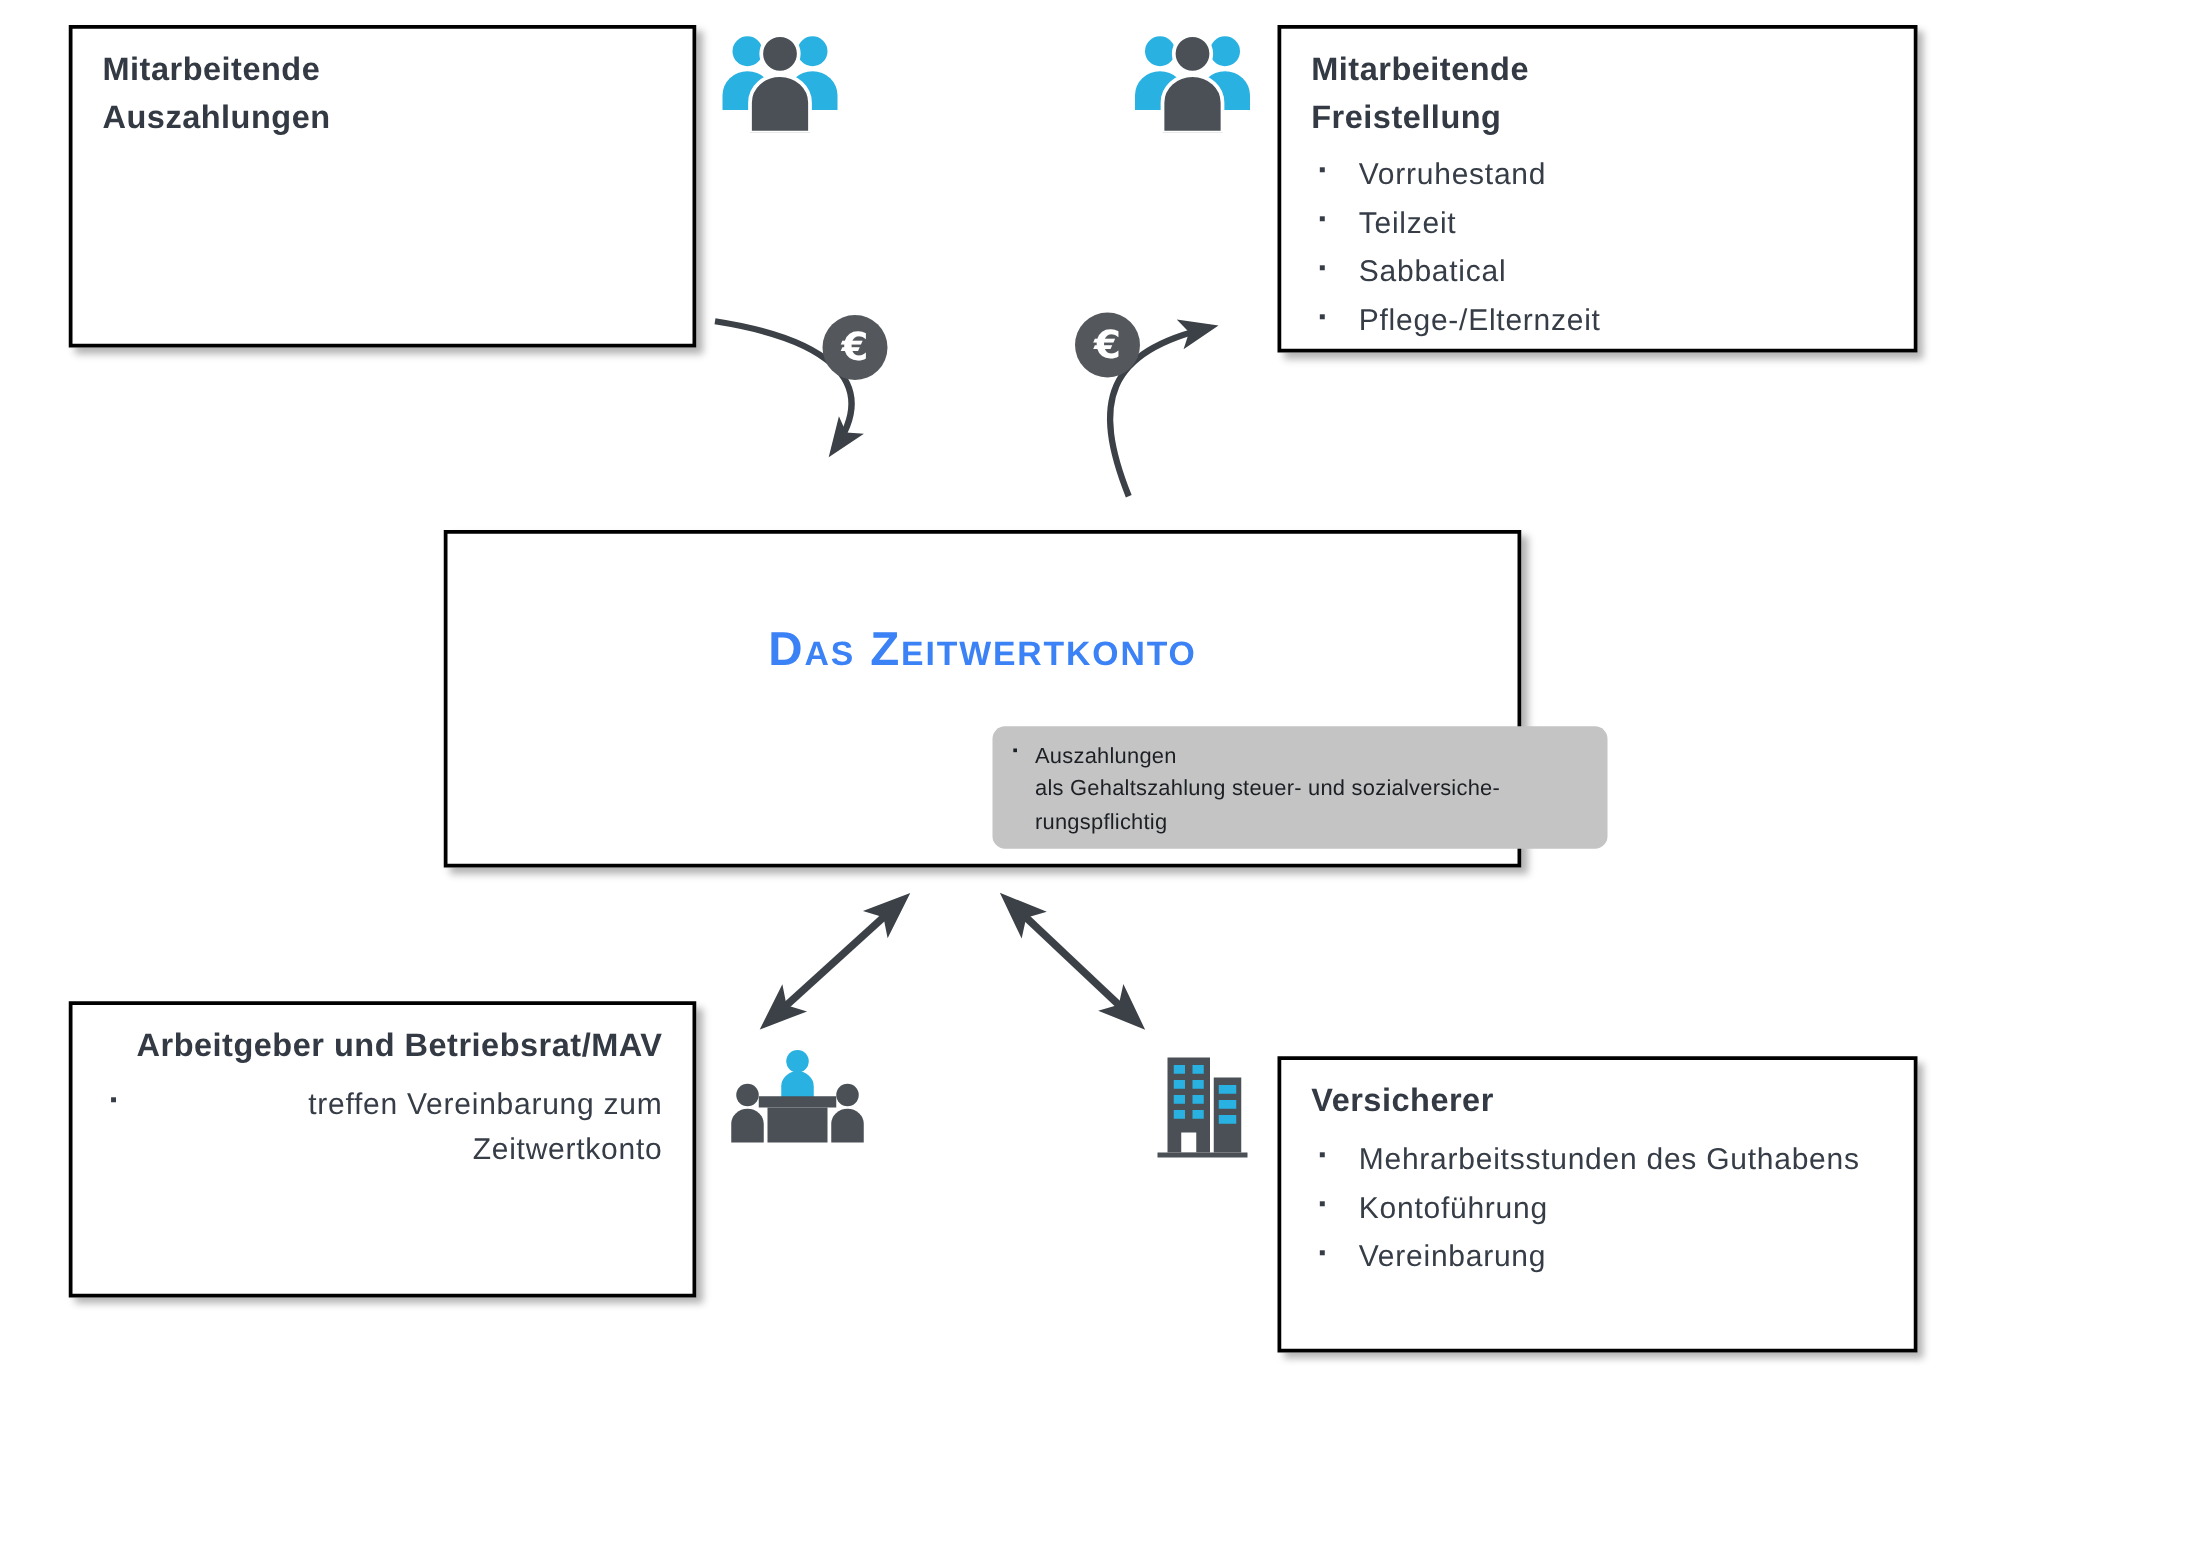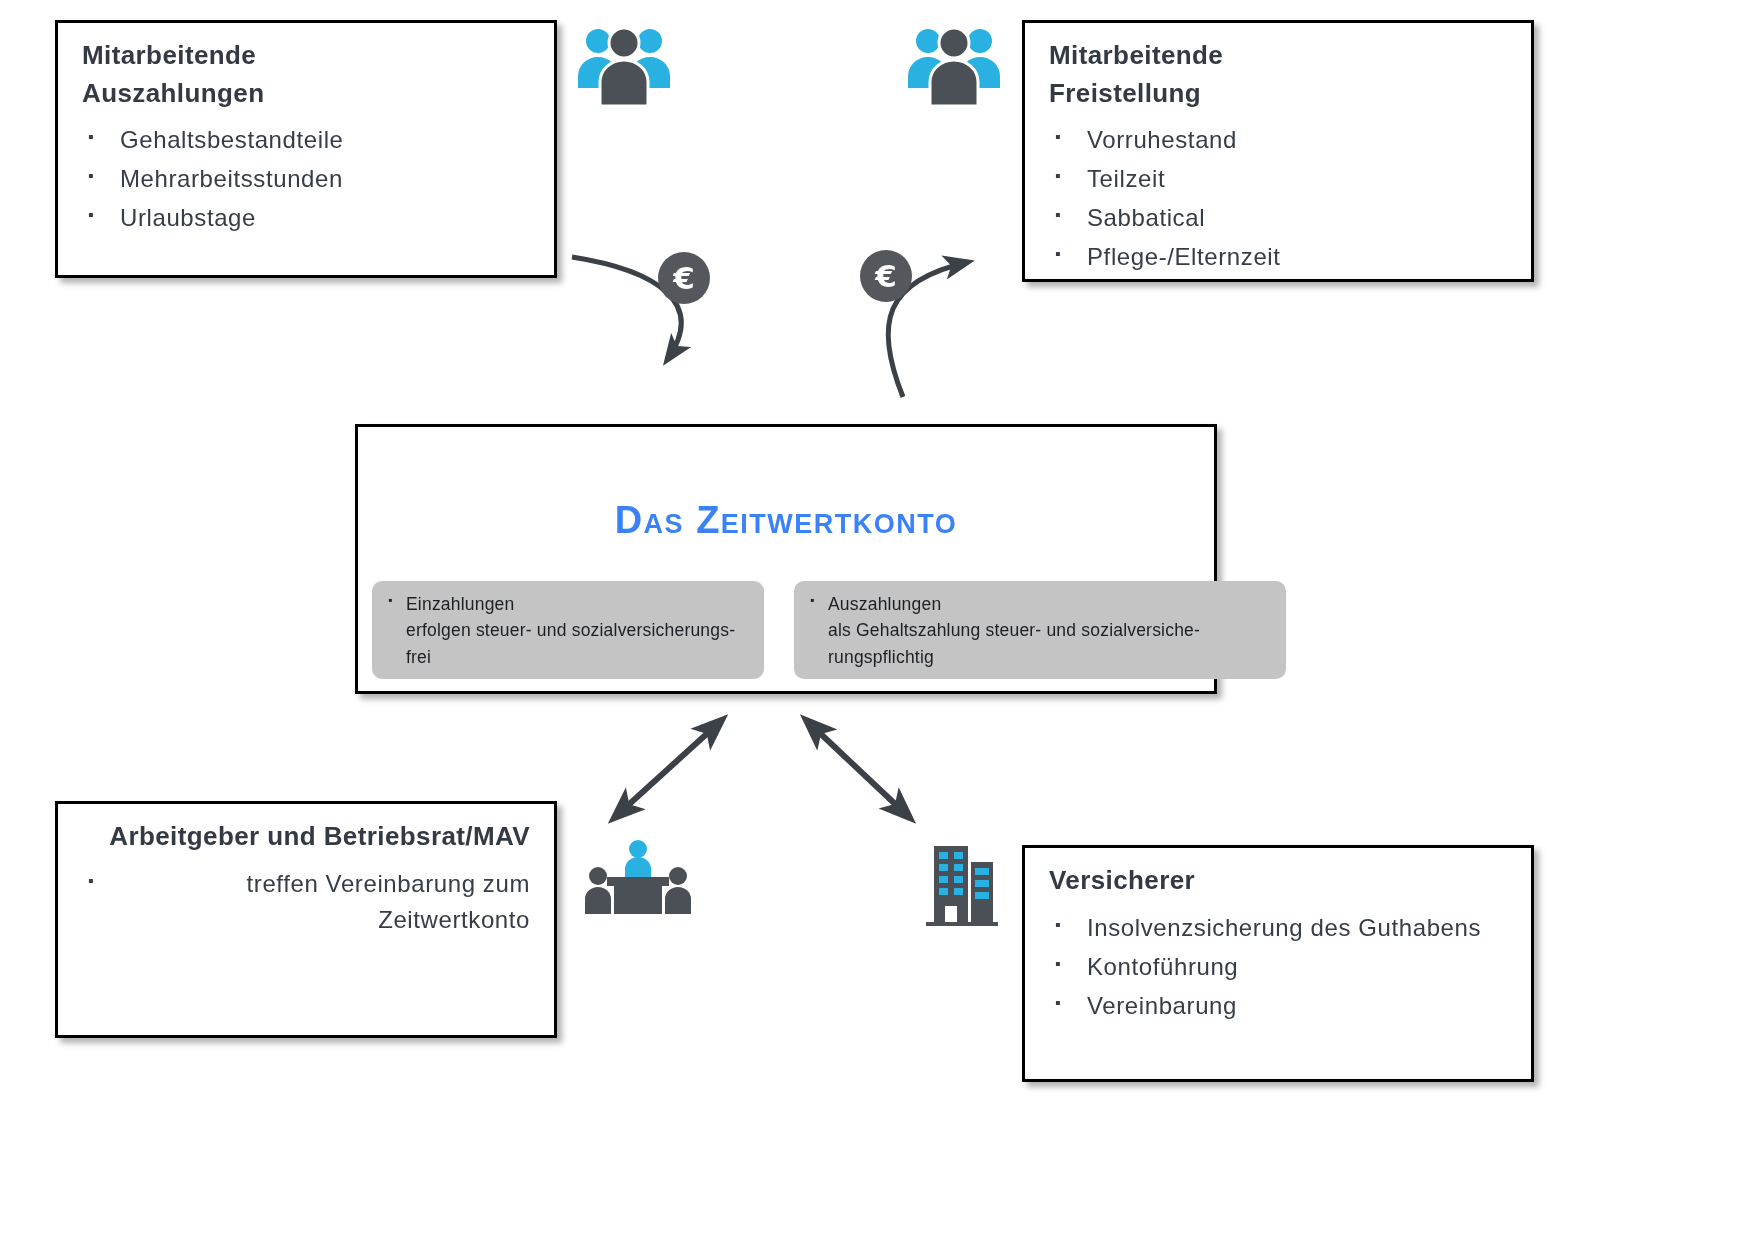--- a/index.html
+++ b/index.html
@@ -137,67 +137,57 @@
 </head>
 <body>
 
 <div class="canvas">
 
   <div class="box box-tl">
     <div class="box-title">
       <div>Mitarbeitende</div>
       <div>Auszahlungen</div>
     </div>
-    <ul class="bullets">
-      <li>Gehaltsbestandteile</li>
-      <li>Mehrarbeitsstunden</li>
-      <li>Urlaubstage</li>
-    </ul>
   </div>
 
   <div class="box box-tr">
     <div class="box-title">
       <div>Mitarbeitende</div>
       <div>Freistellung</div>
     </div>
     <ul class="bullets">
       <li>Vorruhestand</li>
       <li>Teilzeit</li>
       <li>Sabbatical</li>
       <li>Pflege-/Elternzeit</li>
     </ul>
   </div>
 
   <div class="box box-center">
     <div class="center-title">Das Zeitwertkonto</div>
 
-    <div class="note note-left">
-      <div class="note-title">Einzahlungen</div>
-      <div class="note-line">erfolgen steuer- und sozialversicherungs-</div>
-      <div class="note-line">frei</div>
-    </div>
 
     <div class="note note-right">
       <div class="note-title">Auszahlungen</div>
       <div class="note-line">als Gehaltszahlung steuer- und sozialversiche-</div>
       <div class="note-line">rungspflichtig</div>
     </div>
   </div>
 
   <div class="box box-bl">
     <div class="box-title">Arbeitgeber und Betriebsrat/MAV</div>
     <ul class="bullets">
       <li>treffen Vereinbarung zum Zeitwertkonto</li>
     </ul>
   </div>
 
   <div class="box box-br">
     <div class="box-title">Versicherer</div>
     <ul class="bullets">
-      <li>Insolvenzsicherung des Guthabens</li>
+      <li>Mehrarbeitsstunden des Guthabens</li>
       <li>Kontoführung</li>
       <li>Vereinbarung</li>
     </ul>
   </div>
 
   <svg class="arrows" viewBox="0 0 1748 1240" aria-hidden="true">
     <defs>
       <marker id="ah" viewBox="0 0 10 8" refX="7.5" refY="4" markerWidth="7" markerHeight="6" orient="auto-start-reverse" markerUnits="strokeWidth">
         <path d="M0.5,0.5 L9.5,4 L0.5,7.5 L2.6,4 Z" fill="#3b4147"></path>
       </marker>

